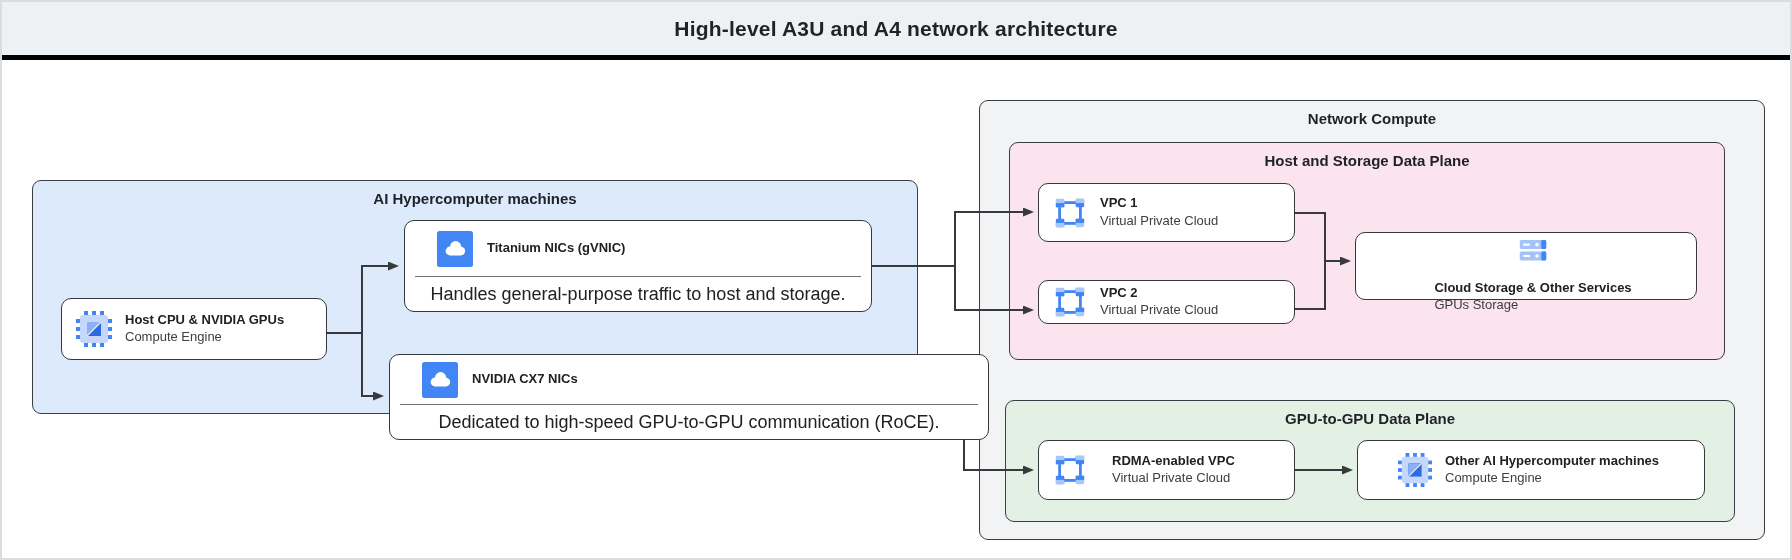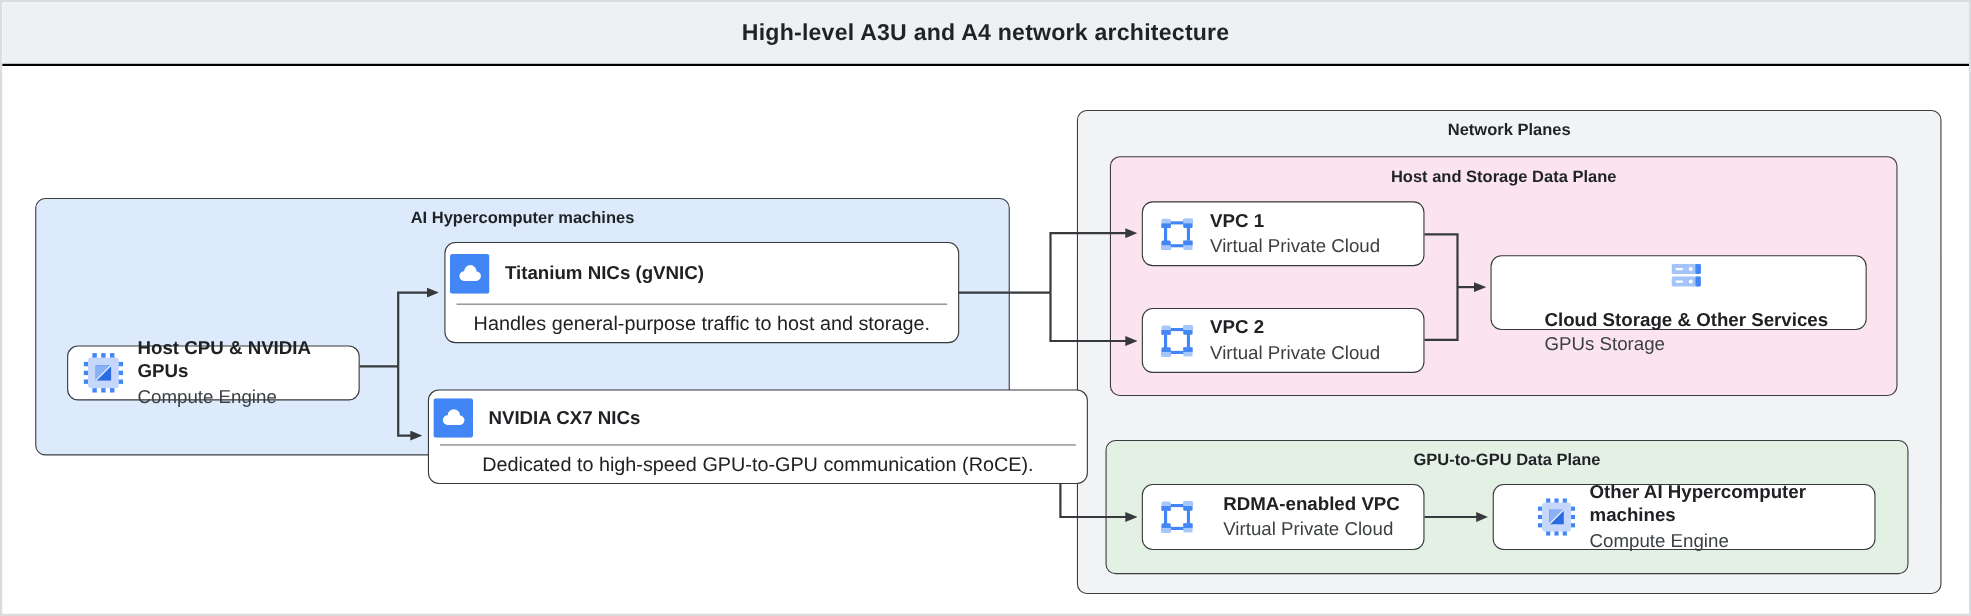--- a/index.html
+++ b/index.html
@@ -10,21 +10,21 @@
     position: relative;
     width: 1792px; height: 560px;
     background: #ffffff;
     border: 2px solid #dadde0;
     overflow: hidden;
   }
 
   .header {
     position: absolute; left: 0; top: 0; right: 0; height: 58px;
     background: #eef1f3;
-    border-bottom: 2px solid #000000;
+    border-bottom: 5px solid #000000;
     display: flex; align-items: center; justify-content: center;
   }
   .header-title {
     font-size: 21px; font-weight: 700; color: #1f2227; letter-spacing: .2px;
   }
 
   .group {
     position: absolute; border: 1.5px solid #3a3d41; border-radius: 9px;
   }
   .group-title {
@@ -39,25 +39,25 @@
   svg.connectors {
     position: absolute; left: 0; top: 0; width: 1792px; height: 560px;
     pointer-events: none;
   }
 
   .node {
     position: absolute; background: #fff;
     border: 1.5px solid #35383c; border-radius: 10px;
   }
   .node.simple { display: flex; align-items: center; padding-left: 14px; gap: 13px; }
-  .node-title { font-size: 17px; font-weight: 700; color: #202124; line-height: 1.25; }
-  .node-sub   { font-size: 17px; color: #3c4043; line-height: 1.3; margin-top: 1px; }
+  .node-title { font-size: 13px; font-weight: 700; color: #202124; line-height: 1.25; }
+  .node-sub   { font-size: 13px; color: #3c4043; line-height: 1.3; margin-top: 1px; }
 
   .node.nic { display: flex; flex-direction: column; }
-  .nic-top { flex: 1; display: flex; align-items: center; gap: 14px; padding-left: 4px; }
+  .nic-top { flex: 1; display: flex; align-items: center; gap: 14px; padding-left: 32px; }
   .nic-divider { height: 1px; background: #6d7278; margin: 0 10px; }
   .nic-desc {
     height: 34px; display: flex; align-items: center; justify-content: center;
     font-size: 18px; color: #202124;
   }
 
   .icon { display: inline-flex; flex: none; }
 </style>
 </head>
 <body>
@@ -66,21 +66,21 @@
 
   <div class="header">
     <div class="header-title">High-level A3U and A4 network architecture</div>
   </div>
 
   <div class="group g-blue" style="left:30px; top:178px; width:886px; height:234px;">
     <div class="group-title">AI Hypercomputer machines</div>
   </div>
 
   <div class="group g-gray" style="left:977px; top:98px; width:786px; height:440px;">
-    <div class="group-title">Network Planes</div>
+    <div class="group-title">Network Compute</div>
   </div>
 
   <div class="group g-pink" style="left:1007px; top:140px; width:716px; height:218px;">
     <div class="group-title">Host and Storage Data Plane</div>
   </div>
 
   <div class="group g-green" style="left:1003px; top:398px; width:730px; height:122px;">
     <div class="group-title">GPU-to-GPU Data Plane</div>
   </div>
 
@@ -97,21 +97,21 @@
       <path d="M868 264 H953"></path>
       <path d="M953 264 V210 H1023" marker-end="url(#arrow)"></path>
       <path d="M953 264 V308 H1023" marker-end="url(#arrow)"></path>
       <path d="M1293 211 H1323 V307 H1293"></path>
       <path d="M1323 259 H1340" marker-end="url(#arrow)"></path>
       <path d="M883 394 H962 V468 H1023" marker-end="url(#arrow)"></path>
       <path d="M1293 468 H1342" marker-end="url(#arrow)"></path>
     </g>
   </svg>
 
-  <div class="node simple" style="left:59px; top:312px; width:266px; height:50px;">
+  <div class="node simple" style="left:59px; top:296px; width:266px; height:62px;">
     <span class="icon">
       <svg width="36" height="36" viewBox="0 0 36 36">
         <g fill="#4285f4">
           <rect x="8" y="0" width="4" height="7"></rect>
             <rect x="16" y="0" width="4" height="7"></rect>
             <rect x="24" y="0" width="4" height="7"></rect>
           <rect x="8" y="29" width="4" height="7"></rect>
             <rect x="16" y="29" width="4" height="7"></rect>
             <rect x="24" y="29" width="4" height="7"></rect>
           <rect x="0" y="8" width="7" height="4"></rect>
@@ -186,21 +186,21 @@
             <rect x="24" y="24" width="9" height="4.5" fill="#4285f4"></rect>
         </g>
       </svg>
     </span>
     <div>
       <div class="node-title">VPC 1</div>
       <div class="node-sub">Virtual Private Cloud</div>
     </div>
   </div>
 
-  <div class="node simple" style="left:1036px; top:278px; width:257px; height:59px;">
+  <div class="node simple" style="left:1036px; top:278px; width:257px; height:44px;">
     <span class="icon">
       <svg width="34" height="34" viewBox="0 0 36 36">
         <rect x="7" y="7" width="22" height="22" fill="none" stroke="#4285f4" stroke-width="3"></rect>
         <g>
           <rect x="3" y="3" width="9" height="9" rx="1.5" fill="#a8c7fa"></rect>
             <rect x="3" y="7.5" width="9" height="4.5" fill="#4285f4"></rect>
           <rect x="24" y="3" width="9" height="9" rx="1.5" fill="#4285f4"></rect>
             <rect x="24" y="3" width="9" height="4.5" fill="#a8c7fa"></rect>
           <rect x="3" y="24" width="9" height="9" rx="1.5" fill="#4285f4"></rect>
             <rect x="3" y="28.5" width="9" height="4.5" fill="#a8c7fa"></rect>

